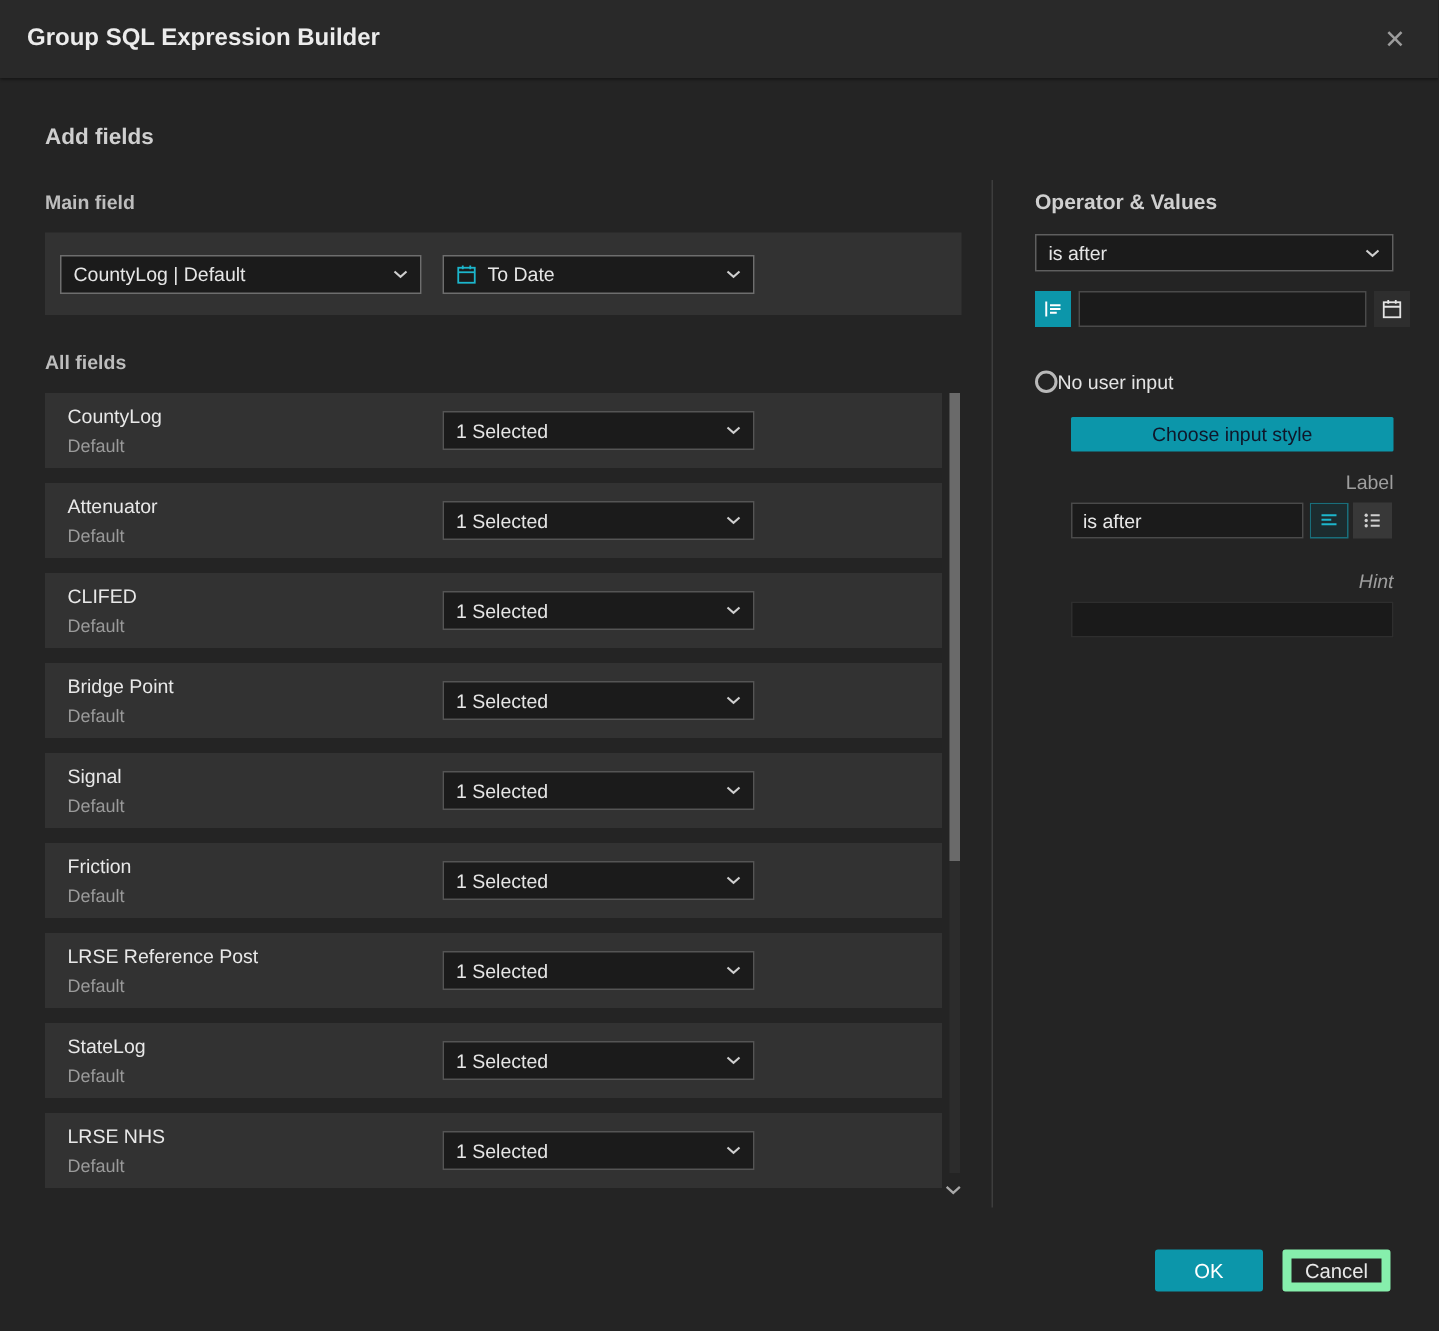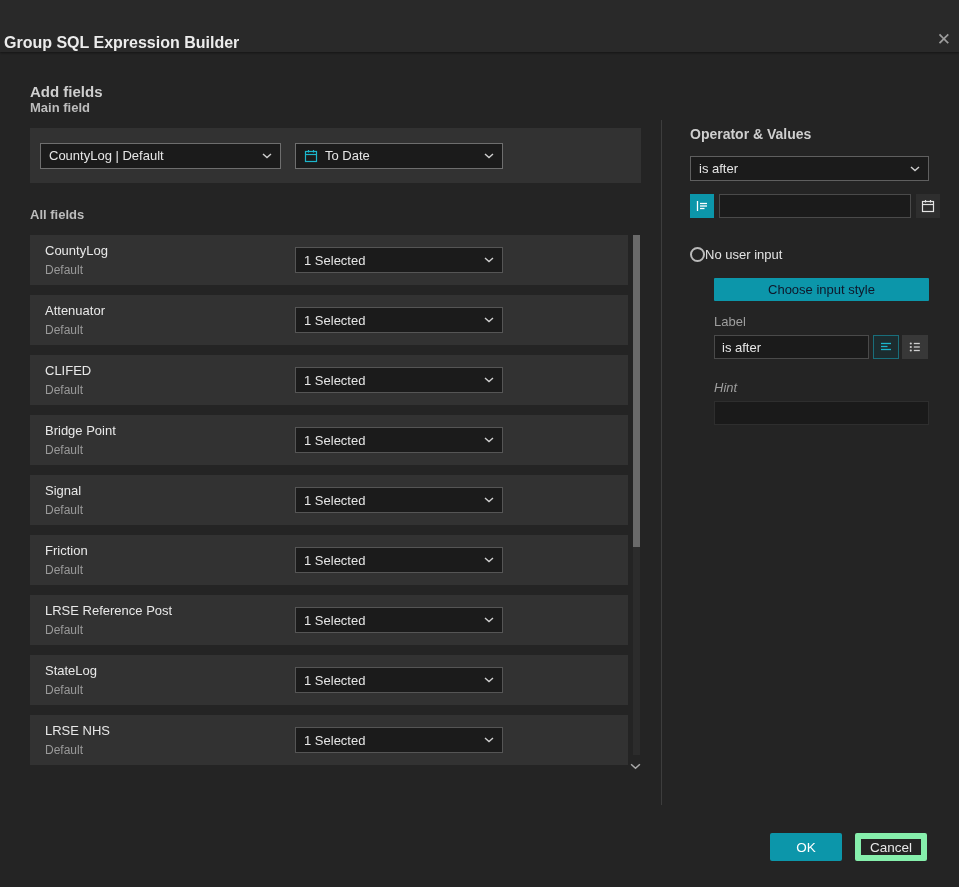--- a/index.html
+++ b/index.html
@@ -8,30 +8,30 @@
     font-family: "Liberation Sans", sans-serif;
     background: #242424;
     color: #e8e8e8;
     overflow: hidden;
   }
   .dialog { position: relative; width: 959px; height: 887px; background: #242424; }
 
   
   .hdr {
     position: absolute; top: 0; left: 0; right: 0; height: 52px;
-    background: #292929; display: flex; align-items: flex-end;
-    justify-content: space-between; padding: 0 4px;
+    background: #292929; display: flex; align-items: center;
+    justify-content: space-between; padding: 0 18px;
     box-shadow: 0 1px 2px rgba(0,0,0,.45);
   }
   .hdr-title { font-size: 16px; font-weight: 700; color: #ececec; }
   .close-btn { color: #9c9c9c; font-size: 17px; cursor: pointer; padding: 4px; line-height: 1; }
 
   
   .left { position: absolute; left: 30px; top: 84px; width: 611px; }
-  .h-add { font-size: 15px; font-weight: 700; color: #cfcfcf; line-height: 16px; }
+  .h-add { font-size: 15px; font-weight: 700; color: #cfcfcf; line-height: 16px; margin-bottom: 27px; }
   .sub-label { font-size: 13px; font-weight: 700; color: #bdbdbd; line-height: 16px; margin-bottom: 12px; }
   .panel { background: #323232; }
   .main-panel { height: 55px; width: 611px; display: flex; align-items: center; padding-left: 10px; gap: 14px; margin-bottom: 24px; }
 
   .select {
     height: 26px; background: #1b1b1b; border: 1px solid #6e6e6e;
     display: flex; align-items: center; padding: 0 8px; gap: 7px;
     font-size: 13px; color: #e6e6e6; cursor: pointer;
   }
   .select .select-text { flex: 1; white-space: nowrap; overflow: hidden; }
@@ -73,21 +73,21 @@
   .radio { width: 15px; height: 15px; border-radius: 50%; border: 2px solid #b9b9b9; flex: none; position: relative; }
   .radio.sel { border-color: var(--accent-bright, #17a6ba); }
   .radio.sel::after { content: ""; position: absolute; inset: 2.5px; border-radius: 50%; background: var(--accent-bright, #17a6ba); }
   .radio-label { font-size: 13px; color: #e4e4e4; }
 
   .choose-btn {
     margin: 16px 0 0 24px; width: 215px; height: 23px; border: none;
     background: var(--accent, #0c96aa); color: #0f172a; font-size: 13px;
     font-family: "Liberation Sans", sans-serif; cursor: pointer; border-radius: 1px;
   }
-  .cap { margin: 13px 0 0 24px; font-size: 13px; color: #9e9e9e; line-height: 15px; }
+  .cap { margin: 13px 0 0 24px; font-size: 13px; color: #9e9e9e; line-height: 15px; text-align: right; }
   .label-row { margin: 6px 0 0 24px; display: flex; align-items: center; }
   .label-input { width: 155px; height: 24px; background: #1b1b1b; border: 1px solid #4a4a4a; color: #e8e8e8; font-size: 13px; padding: 0 7px; font-family: "Liberation Sans", sans-serif; }
   .mini-btn { width: 26px; height: 24px; border: none; display: flex; align-items: center; justify-content: center; cursor: pointer; }
   .mini-sel { background: #1c2c2f; margin-left: 4px; box-shadow: inset 0 0 0 1px rgba(23,166,186,.55); }
   .mini-plain { background: #383838; margin-left: 3px; }
   .hint-cap { margin-top: 21px; font-style: italic; }
   .hint-input { margin: 6px 0 0 24px; width: 215px; height: 24px; background: #1a1a1a; border: 1px solid #2e2e2e; color: #e8e8e8; font-size: 13px; padding: 0 7px; font-family: "Liberation Sans", sans-serif; }
 
   
   .ok-btn {

